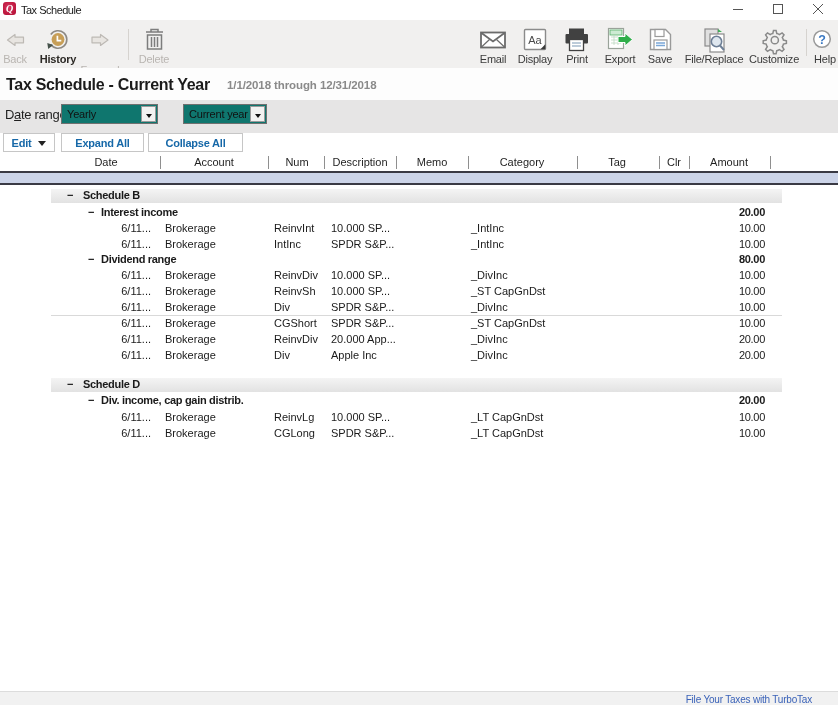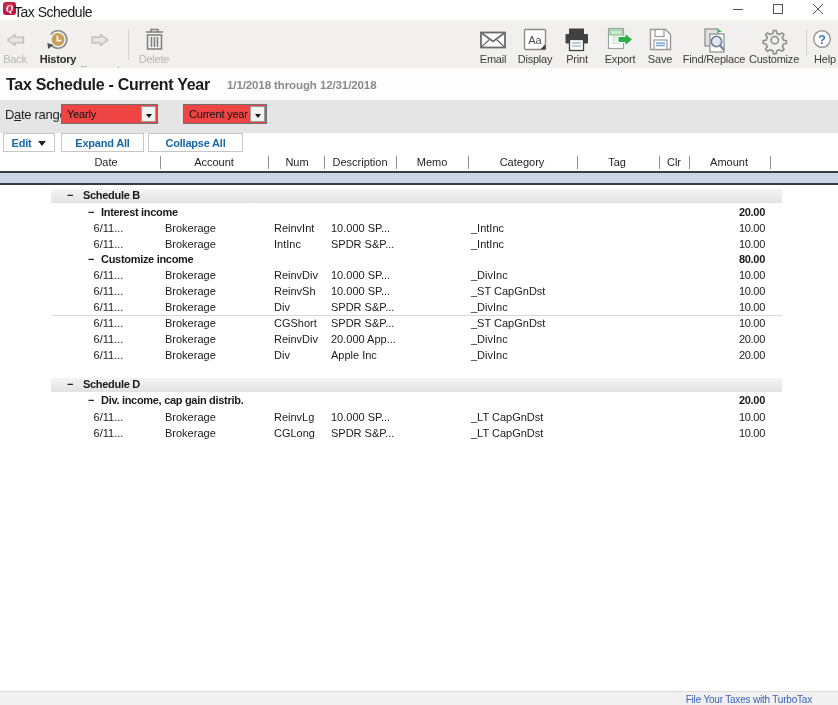--- a/index.html
+++ b/index.html
@@ -5,52 +5,52 @@
   * { margin:0; padding:0; box-sizing:border-box; }
   html,body { width:838px; height:705px; overflow:hidden; }
   body { font-family:"Liberation Sans", sans-serif; background:#fff; }
   #win { position:absolute; left:0; top:0; width:838px; height:705px; background:#fff; }
   .abs { position:absolute; }
   
   #titlebar { position:absolute; left:0; top:0; width:838px; height:20px; background:#fff; }
   #qlogo { position:absolute; left:3px; top:2px; width:13px; height:13px; border-radius:3px;
            background:radial-gradient(circle at 45% 40%, #d63c66 0%, #c01940 60%, #b01238 100%);
            color:#fff; font:italic bold 10px "Liberation Serif", serif; text-align:center; line-height:13px; }
-  #wtitle { position:absolute; left:14px; top:4px; font-size:14px; letter-spacing:-0.5px; color:#1a1a1a; }
+  #wtitle { position:absolute; left:21px; top:4px; font-size:11px; letter-spacing:-0.5px; color:#1a1a1a; }
   
   #toolbar { position:absolute; left:0; top:20px; width:838px; height:48px; background:#f1f0ef; }
   .tlabel { position:absolute; top:33px; font-size:11px; letter-spacing:-0.2px; color:#3b3b3b; text-align:center; transform:translateX(-50%); white-space:nowrap; }
   .tlabel.dis { color:#b9b5b1; }
   
   #pagehead { position:absolute; left:0; top:68px; width:838px; height:32px; background:#fdfdfd; }
   #ptitle { position:absolute; left:6px; top:76px; font-size:16px; font-weight:bold; color:#1b1b1b; letter-spacing:-0.3px; }
   #psub { position:absolute; left:227px; top:79px; font-size:11.5px; font-weight:bold; color:#8a8a8a; letter-spacing:-0.1px; }
   
   #daterow { position:absolute; left:0; top:100px; width:838px; height:33px; background:#e6e5e5; }
   #drlabel { position:absolute; left:5px; top:107px; font-size:13px; letter-spacing:-0.3px; color:#1f1f1f; }
-  .combo { position:absolute; top:104px; height:20px; background:#ef4444; border:1px solid #707070; font-size:11px; letter-spacing:-0.2px; color:#111; }
+  .combo { position:absolute; top:104px; height:20px; background:#0f766e; border:1px solid #707070; font-size:11px; letter-spacing:-0.2px; color:#111; }
   .combo .txt { position:absolute; left:5px; top:3px; }
   .combo .btn { position:absolute; right:1px; top:1px; bottom:1px; width:15px; background:#f2f2f1; border:1px solid #9a9a9a; }
   .combo .btn:after { content:""; position:absolute; left:3.5px; top:6.5px; border-left:3.5px solid transparent; border-right:3.5px solid transparent; border-top:4px solid #111; }
   
   .bbtn { position:absolute; top:133px; height:19px; background:#fff; border:1px solid #c6c6c6; color:#1668a8; font-weight:bold; font-size:11px; letter-spacing:-0.2px; text-align:center; line-height:18px; }
   
   .th { position:absolute; top:156px; font-size:11px; color:#1f1f1f; transform:translateX(-50%); white-space:nowrap; }
   .hsep { position:absolute; top:156px; width:1px; height:13px; background:#8f8f8f; }
   
   #bluebar { position:absolute; left:0; top:171px; width:838px; height:14px; background:#ccd4e8; border-top:2px solid #3a3a44; border-bottom:2px solid #3a3a44; }
   
   .grpband { position:absolute; left:51px; width:731px; height:14px; background:linear-gradient(180deg,#f4f4f4 0%,#eaeaea 55%,#e2e2e2 100%); }
   .row { position:absolute; left:0; width:838px; height:16px; font-size:11px; color:#1a1a1a; }
   .row span { position:absolute; white-space:nowrap; }
   .minus1 { left:67px; font-weight:bold; }
   .lbl1  { left:83px; font-weight:bold; letter-spacing:-0.3px; }
   .minus2 { left:88px; font-weight:bold; }
   .lbl2  { left:101px; font-weight:bold; letter-spacing:-0.3px; }
-  .cdate { left:73px; width:71px; text-align:center; }
+  .cdate { left:80px; width:71px; text-align:right; }
   .cacct { left:165px; }
   .cnum  { left:274px; }
   .cdesc { left:331px; }
   .ccat  { left:471px; }
   .camt  { left:690px; width:75px; text-align:right; letter-spacing:-0.3px; }
   .bamt  { font-weight:bold; }
   
   #footer { position:absolute; left:0; top:691px; width:838px; height:14px; background:#f1f1f1; border-top:1px solid #dcdcdc; }
   #turbotax { position:absolute; right:26px; top:694px; font-size:10px; letter-spacing:-0.2px; color:#3a62b8; }
   svg { position:absolute; overflow:visible; }
@@ -149,21 +149,21 @@
     </svg>
     <div class="tlabel dis" style="left:15px;">Back</div>
     <div class="tlabel" style="left:58px;font-weight:bold;color:#2d2a26;">History</div>
     <div class="tlabel dis" style="left:100px;margin-top:11px;">Forward</div>
     <div class="tlabel dis" style="left:154px;">Delete</div>
     <div class="tlabel" style="left:493px;">Email</div>
     <div class="tlabel" style="left:535px;">Display</div>
     <div class="tlabel" style="left:577px;">Print</div>
     <div class="tlabel" style="left:620px;">Export</div>
     <div class="tlabel" style="left:660px;">Save</div>
-    <div class="tlabel" style="left:714px;">Find/Replace</div>
+    <div class="tlabel" style="left:714px;">File/Replace</div>
     <div class="tlabel" style="left:774px;">Customize</div>
     <div class="tlabel" style="left:825px;">Help</div>
   </div>
 
   <div id="pagehead"></div>
   <div id="ptitle">Tax Schedule - Current Year</div>
   <div id="psub">1/1/2018 through 12/31/2018</div>
 
   <div id="daterow"></div>
   <div id="drlabel">D<u>a</u>te range:</div>
@@ -224,21 +224,21 @@
       <span class="cdate">6/11...</span>
       <span class="cacct">Brokerage</span>
       <span class="cnum">IntInc</span>
       <span class="cdesc">SPDR S&amp;P...</span>
       <span class="ccat">_IntInc</span>
       <span class="camt">10.00</span>
     </div>
 
   <div class="row" style="top:253px;">
       <span class="minus2">−</span>
-      <span class="lbl2">Customize income</span>
+      <span class="lbl2">Dividend range</span>
       <span class="camt bamt">80.00</span>
     </div>
   <div class="row" style="top:269px;">
       <span class="cdate">6/11...</span>
       <span class="cacct">Brokerage</span>
       <span class="cnum">ReinvDiv</span>
       <span class="cdesc">10.000 SP...</span>
       <span class="ccat">_DivInc</span>
       <span class="camt">10.00</span>
     </div>

